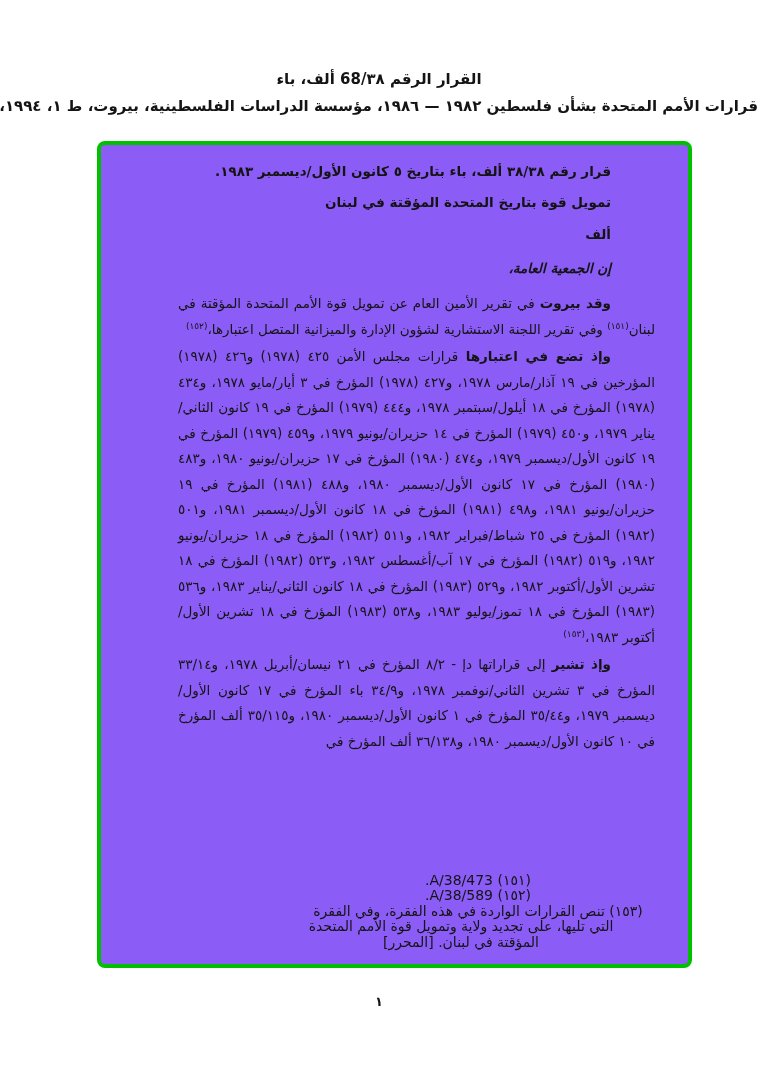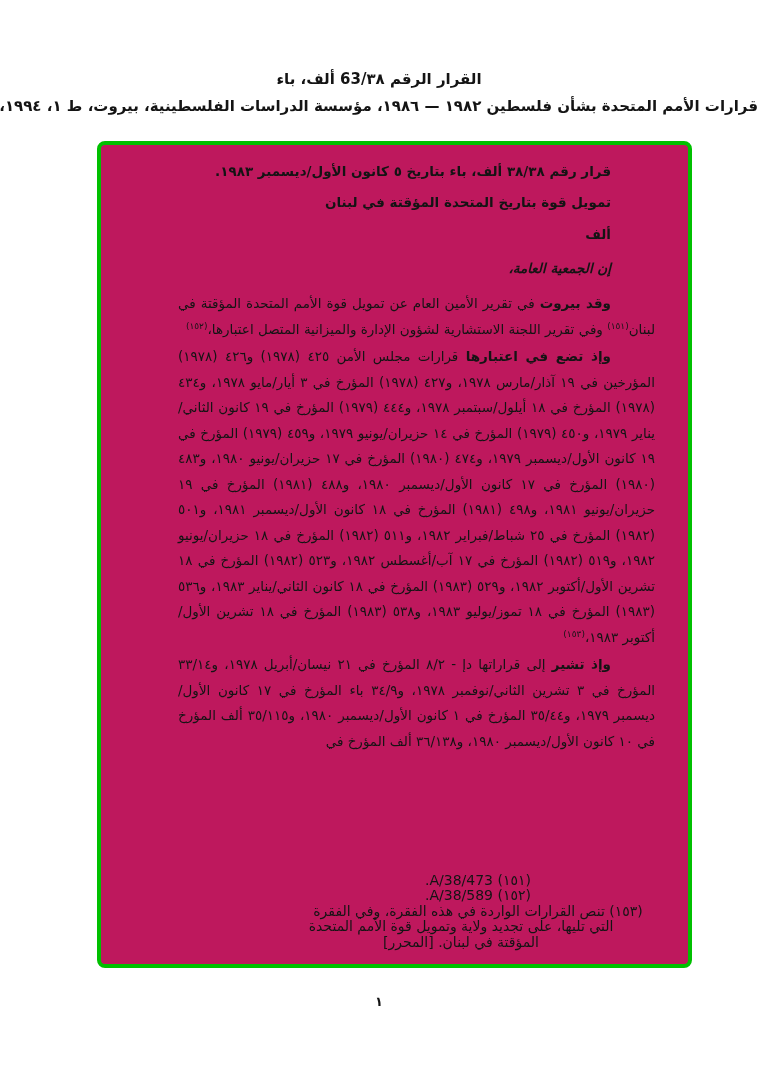--- a/index.html
+++ b/index.html
@@ -20,21 +20,21 @@
     font-size:15px; font-weight:bold; margin-top:9px;
     white-space:nowrap; direction:rtl;
   }
 
   
   .green-box {
     position:absolute; left:97px; top:141px;
     width:595px; height:827px;
     border:4px solid #00c000;
     border-radius:8px;
-    background:#be185d;
+    background:#8b5cf6;
   }
 
   
   .text-block {
     position:absolute; top:14px; right:33px; width:477px;
     direction:rtl;
   }
   .para {
     font-size:13.5px; line-height:25.5px;
     text-align:justify; text-indent:44px;
@@ -65,21 +65,21 @@
     position:absolute; top:994px; left:0; right:0;
     text-align:center; font-size:13px; font-weight:bold;
   }
 </style>
 </head>
 <body>
 
 <div class="page">
 
   <header class="doc-header">
-    <h1 class="doc-title">القرار الرقم 63/٣٨ ألف، باء</h1>
+    <h1 class="doc-title">القرار الرقم 68/٣٨ ألف، باء</h1>
     <div class="doc-citation">قرارات الأمم المتحدة بشأن فلسطين ١٩٨٢ — ١٩٨٦، مؤسسة الدراسات الفلسطينية، بيروت، ط ١، ١٩٩٤، مج ٣، ص ٩٨ - ١٠١</div>
   </header>
 
   <div class="green-box" style="border-color: rgb(0, 192, 0);">
     <div class="text-block">
       <div id="paragraphs">
           <p class="para opening"><span class="bold">قرار رقم ٣٨/٣٨ ألف، باء بتاريخ ٥ كانون الأول/ديسمبر ١٩٨٣.</span></p>
           <p class="para subject"><span class="bold">تمويل قوة بتاريخ المتحدة المؤقتة في لبنان</span></p>
           <p class="para section"><span class="bold">ألف</span></p>
           <p class="para plea"><span class="lead">إن الجمعية العامة،</span></p>

